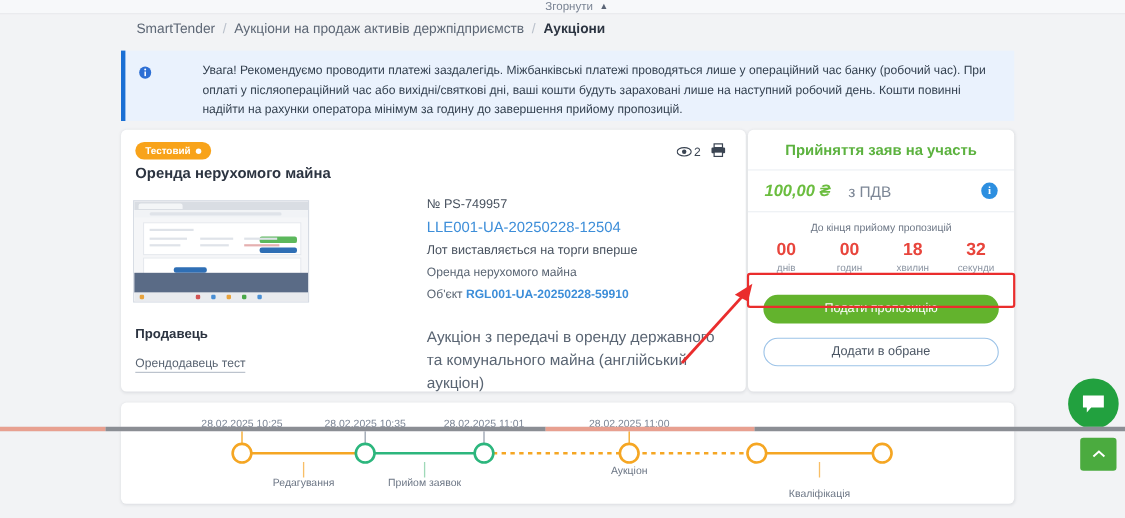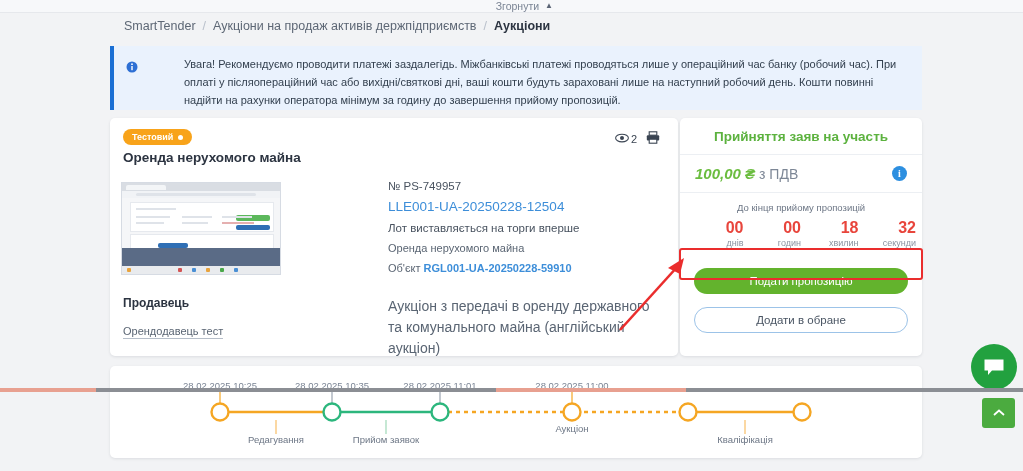--- a/index.html
+++ b/index.html
@@ -127,30 +127,30 @@
   .side-title {
     height: 37px; display: flex; align-items: center; justify-content: center;
     font-size: 13.5px; color: #5cb23f; font-weight: bold;
     border-bottom: 1px solid #eceff3;
   }
   .price-row {
     height: 38px; display: flex; align-items: center;
     padding: 0 15px; border-bottom: 1px solid #eceff3;
   }
   .price-val { font-size: 15px; color: #6bbd3f; font-weight: bold; font-style: italic; }
-  .price-vat { font-size: 14px; color: #7d8796; margin-left: 4px; }
+  .price-vat { font-size: 14px; color: #7d8796; margin-left: 16px; }
   .info-i {
     margin-left: auto; width: 15px; height: 15px; border-radius: 50%;
     background: #2d8fe0; color: #fff; font-size: 10px; font-weight: bold;
     display: flex; align-items: center; justify-content: center;
     font-family: "Liberation Serif", serif;
   }
   .cd-label { text-align: center; font-size: 9.5px; color: #6c7685; margin-top: 9px; }
   .cd-grid { display: flex; margin-top: 5px; padding: 0 6px; }
-  .cd-cell { flex: 1; text-align: right; }
+  .cd-cell { flex: 1; text-align: center; }
   .cd-num { font-size: 16px; color: #e8453c; font-weight: bold; line-height: 1.2; }
   .cd-unit { font-size: 9px; color: #8a93a1; margin-top: 1px; }
 
   .btn-submit {
     position: absolute; left: 14px; top: 150px; width: 214px; height: 26px;
     background: #63b32d; border-radius: 13px;
     color: #fff; font-size: 11.5px;
     display: flex; align-items: center; justify-content: center;
     cursor: pointer;
   }
@@ -364,21 +364,21 @@
       <circle cx="578" cy="46" r="8.5" fill="#fff" stroke="#f5a623" stroke-width="2.4"></circle>
       <circle cx="692" cy="46" r="8.5" fill="#fff" stroke="#f5a623" stroke-width="2.4"></circle>
     </svg>
     <div class="tl-date" style="left:110px; top:14px;">28.02.2025 10:25</div>
     <div class="tl-date" style="left:222px; top:14px;">28.02.2025 10:35</div>
     <div class="tl-date" style="left:330px; top:14px;">28.02.2025 11:01</div>
     <div class="tl-date" style="left:462px; top:14px;">28.02.2025 11:00</div>
     <div class="tl-name" style="left:166px; top:68px;">Редагування</div>
     <div class="tl-name" style="left:276px; top:68px;">Прийом заявок</div>
     <div class="tl-name" style="left:462px; top:57px;">Аукціон</div>
-    <div class="tl-name" style="left:635px; top:68px;">Кваліфікація</div>
+    <div class="tl-name" style="left:635px; top:78px;">Кваліфікація</div>
   </div>
 
   <div class="scroll-top">
     <svg width="14" height="10" viewBox="0 0 14 10">
       <polyline points="2,7 7,2.5 12,7" fill="none" stroke="#fff" stroke-width="1.8"></polyline>
     </svg>
   </div>
   <div class="chat-bubble">
     <svg width="24" height="20" viewBox="0 0 24 20">
       <path d="M2.5 2.5 H21.5 V13.5 H10 L6 18 V13.5 H2.5 Z" fill="#fff"></path>

